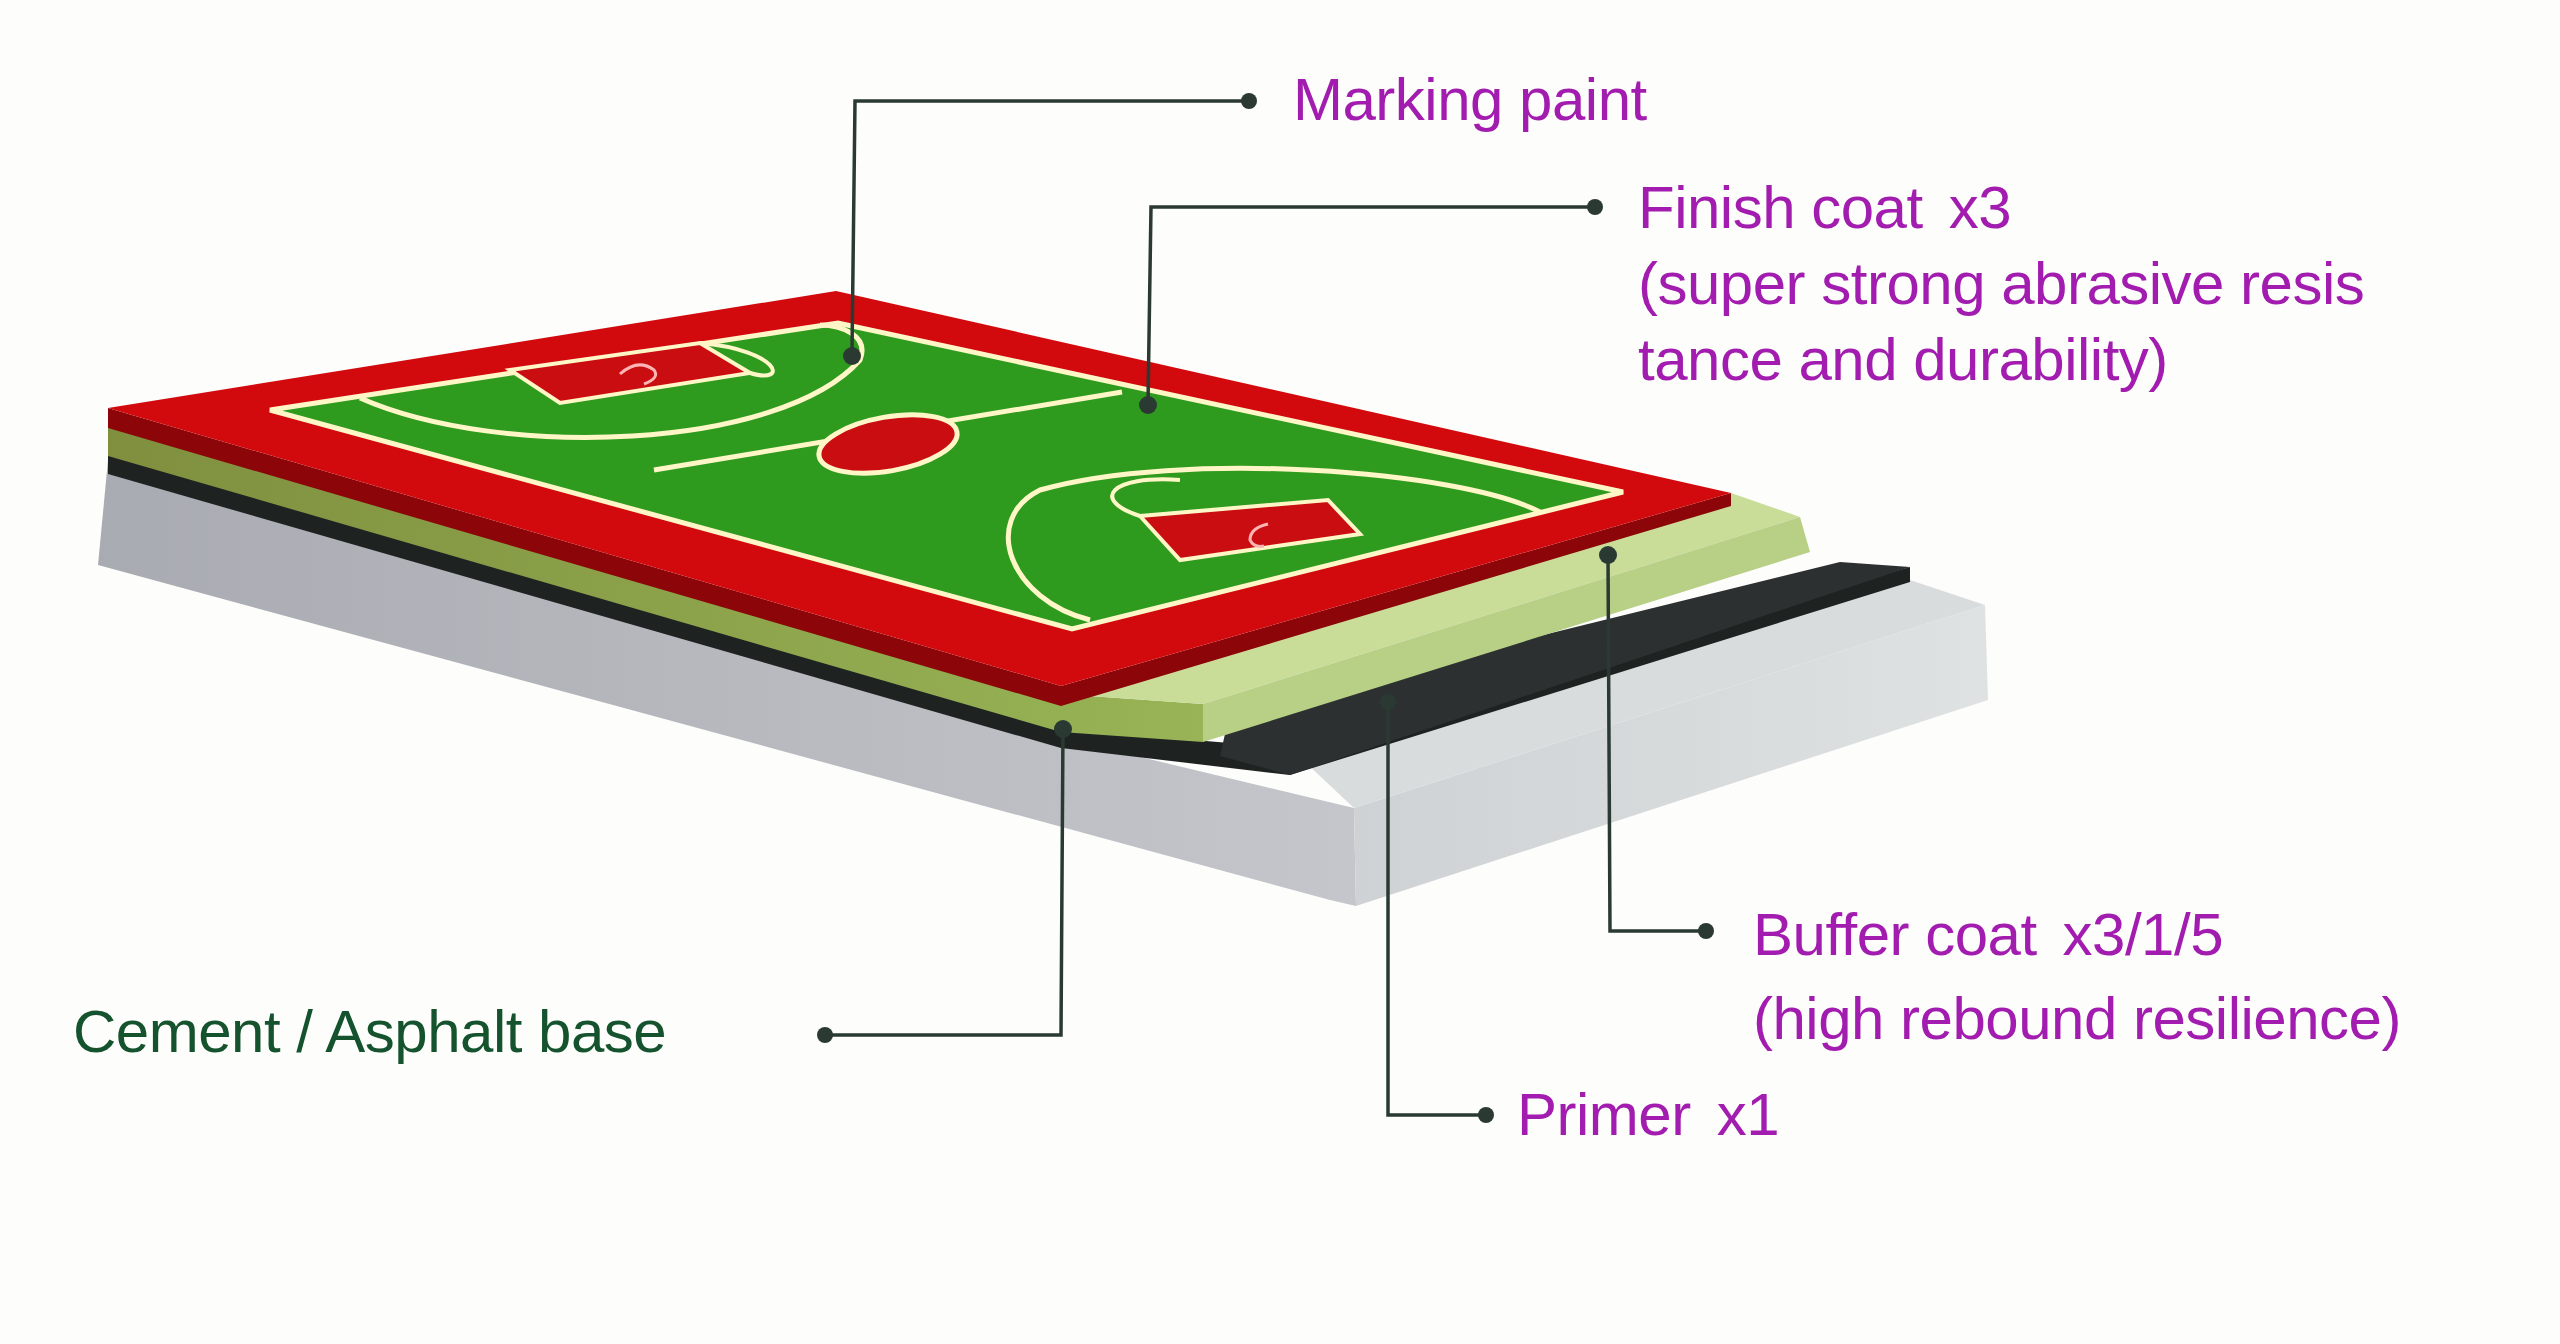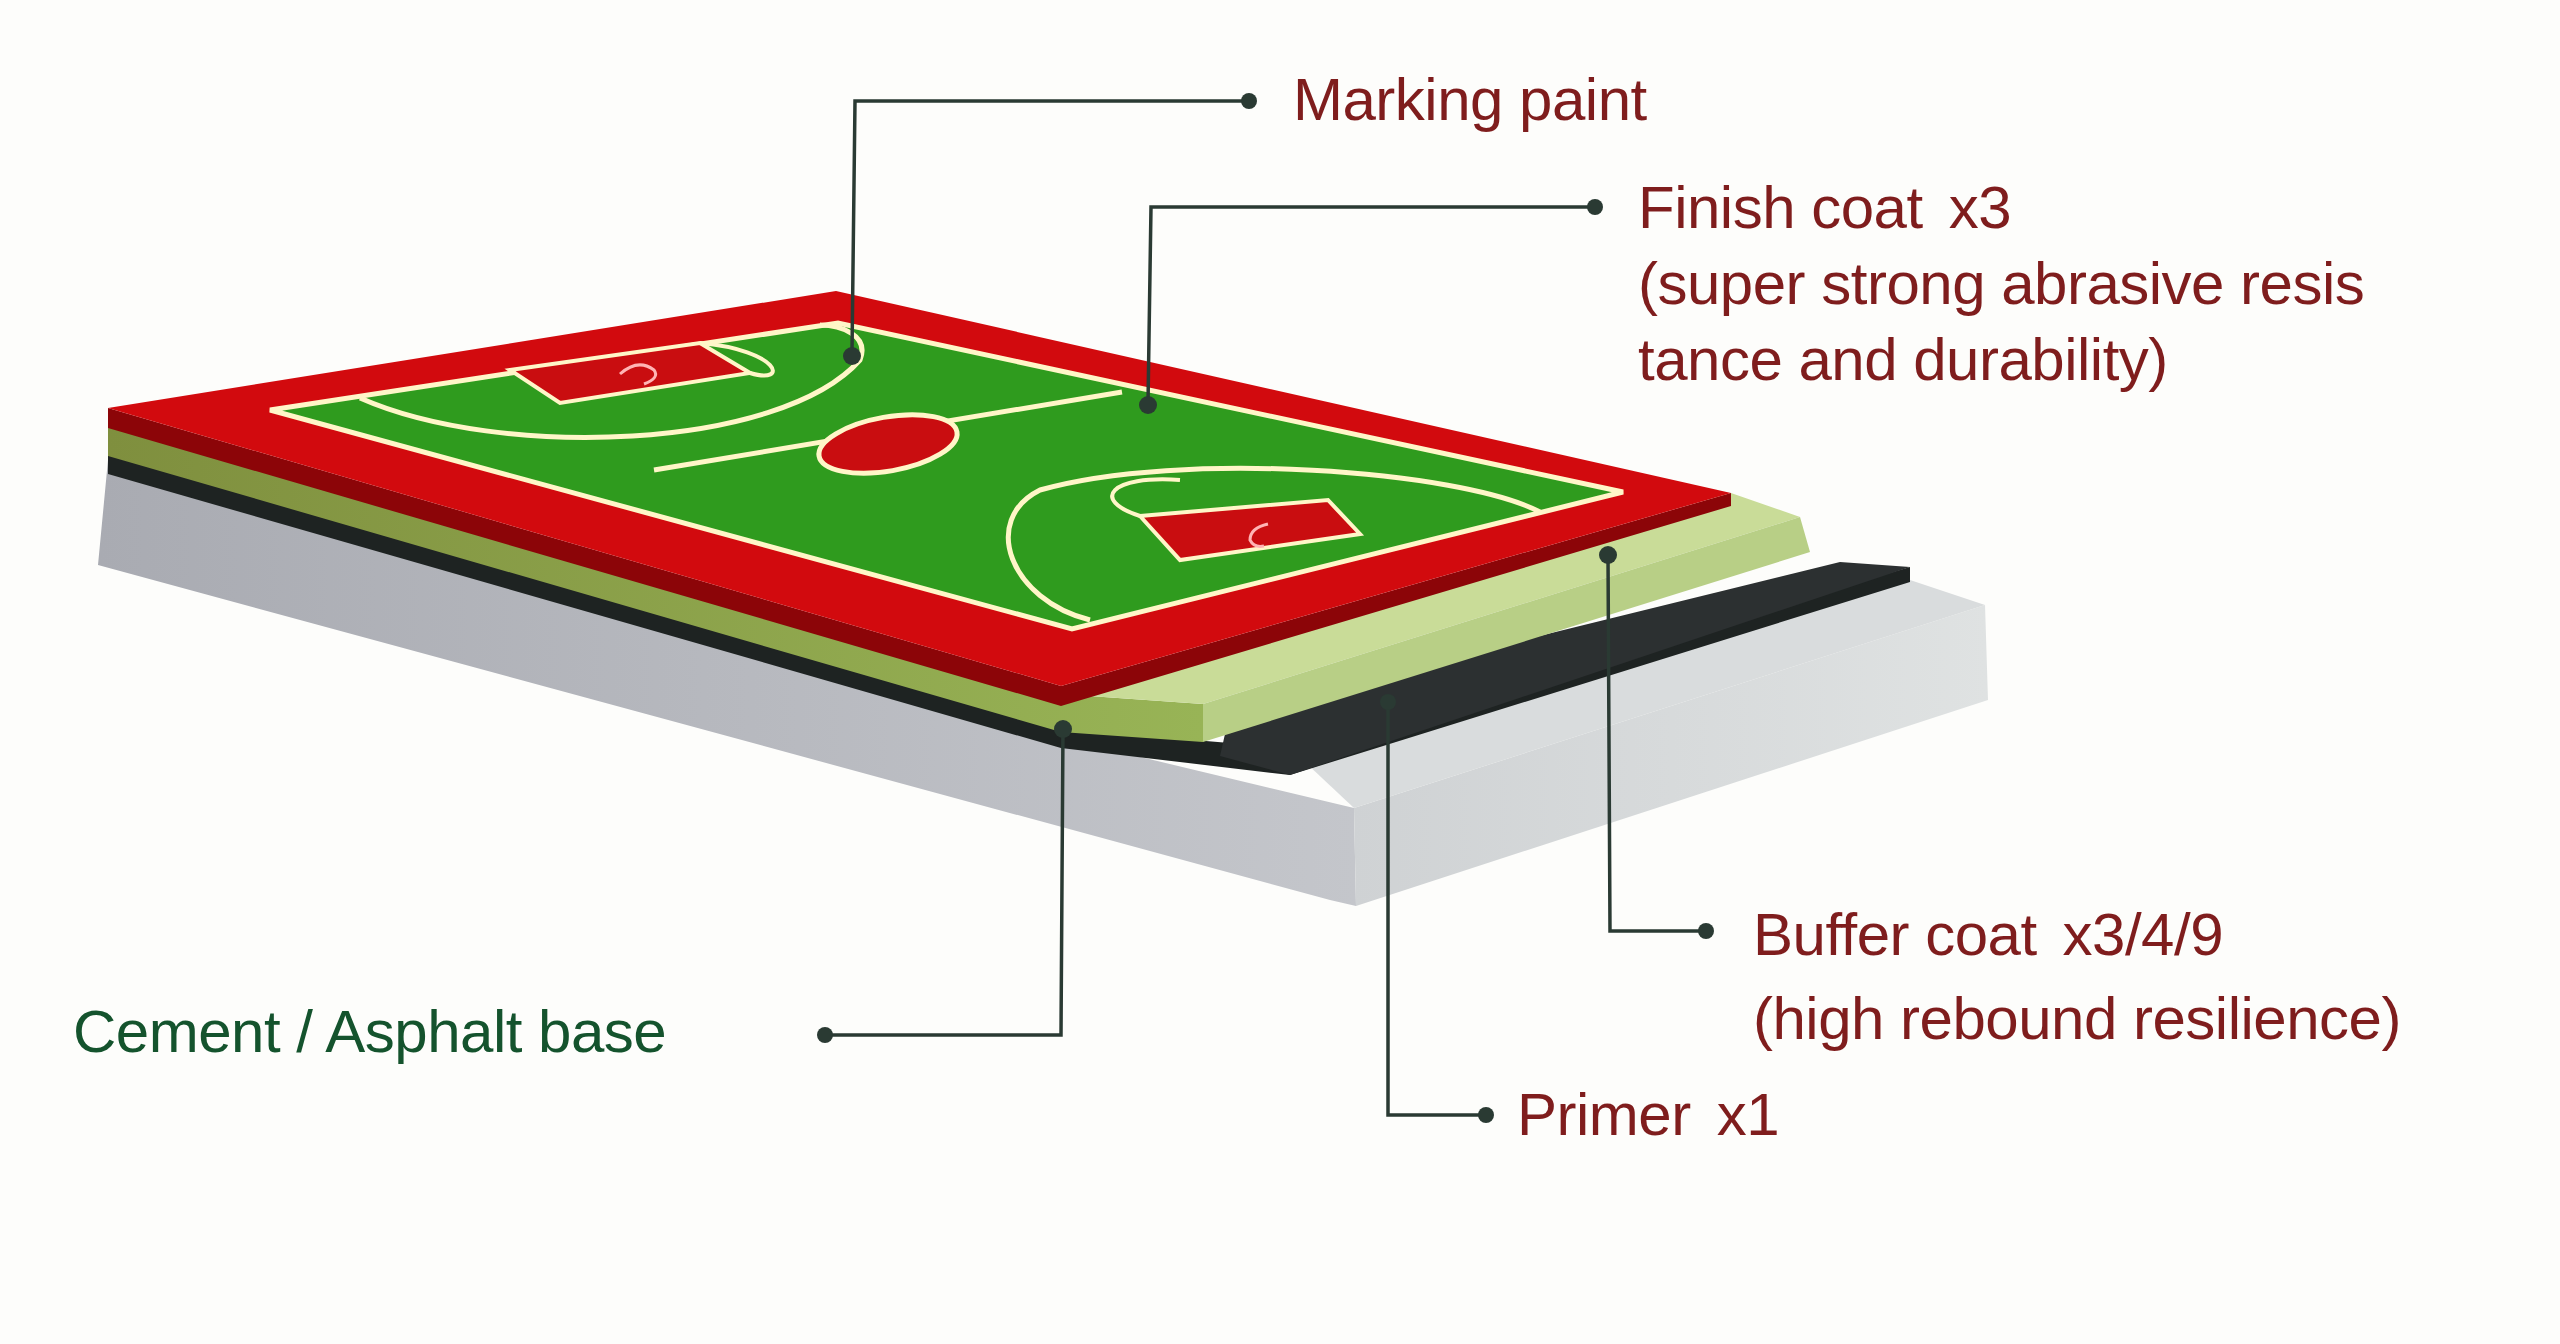--- a/index.html
+++ b/index.html
@@ -1,19 +1,19 @@
 <!DOCTYPE html>
 <html><head>
 <meta charset="utf-8">
 <style>
   html, body { margin:0; padding:0; }
   body { width:2560px; height:1344px; background:#fdfdfb; position:relative; overflow:hidden;
          font-family:"Liberation Sans", "DejaVu Sans", sans-serif; color:#1a1a1a; }
   #diagram { position:absolute; left:0; top:0; width:2560px; height:1344px; }
-  .label { position:absolute; font-size:60px; line-height:76px; white-space:nowrap; letter-spacing:-0.5px; color:#7f1d1d; }
+  .label { position:absolute; font-size:60px; line-height:76px; white-space:nowrap; letter-spacing:-0.5px; color:#a21caf; }
   .label .qty { font-weight:normal; margin-left:26px; }
   .label .sub { display:block; }
 </style>
 </head>
 <body>
 
 <svg id="diagram" viewBox="0 0 2560 1344" xmlns="http://www.w3.org/2000/svg">
   <defs>
     <linearGradient id="baseFront" x1="0" y1="0" x2="1" y2="0">
       <stop offset="0" stop-color="#a9abb2"></stop>
@@ -106,21 +106,21 @@
   <span>Marking paint</span>
 </div>
 
 <div class="label" style="left:1638px; top:170px;">
   <span>Finish coat</span><span class="qty">x3</span>
   <span class="sub">(super strong abrasive resis</span>
   <span class="sub">tance and durability)</span>
 </div>
 
 <div class="label" style="left:1753px; top:893px; line-height:84px;">
-  <span>Buffer coat</span><span class="qty">x3/4/9</span>
+  <span>Buffer coat</span><span class="qty">x3/1/5</span>
   <span class="sub">(high rebound resilience)</span>
 </div>
 
 <div class="label" style="left:1517px; top:1077px;text-align:right;">
   <span>Primer</span><span class="qty">x1</span>
 </div>
 
 <div class="label" style="left:73px; top:994px; color:#14532d;">
   <span>Cement / Asphalt base</span>
 </div>

